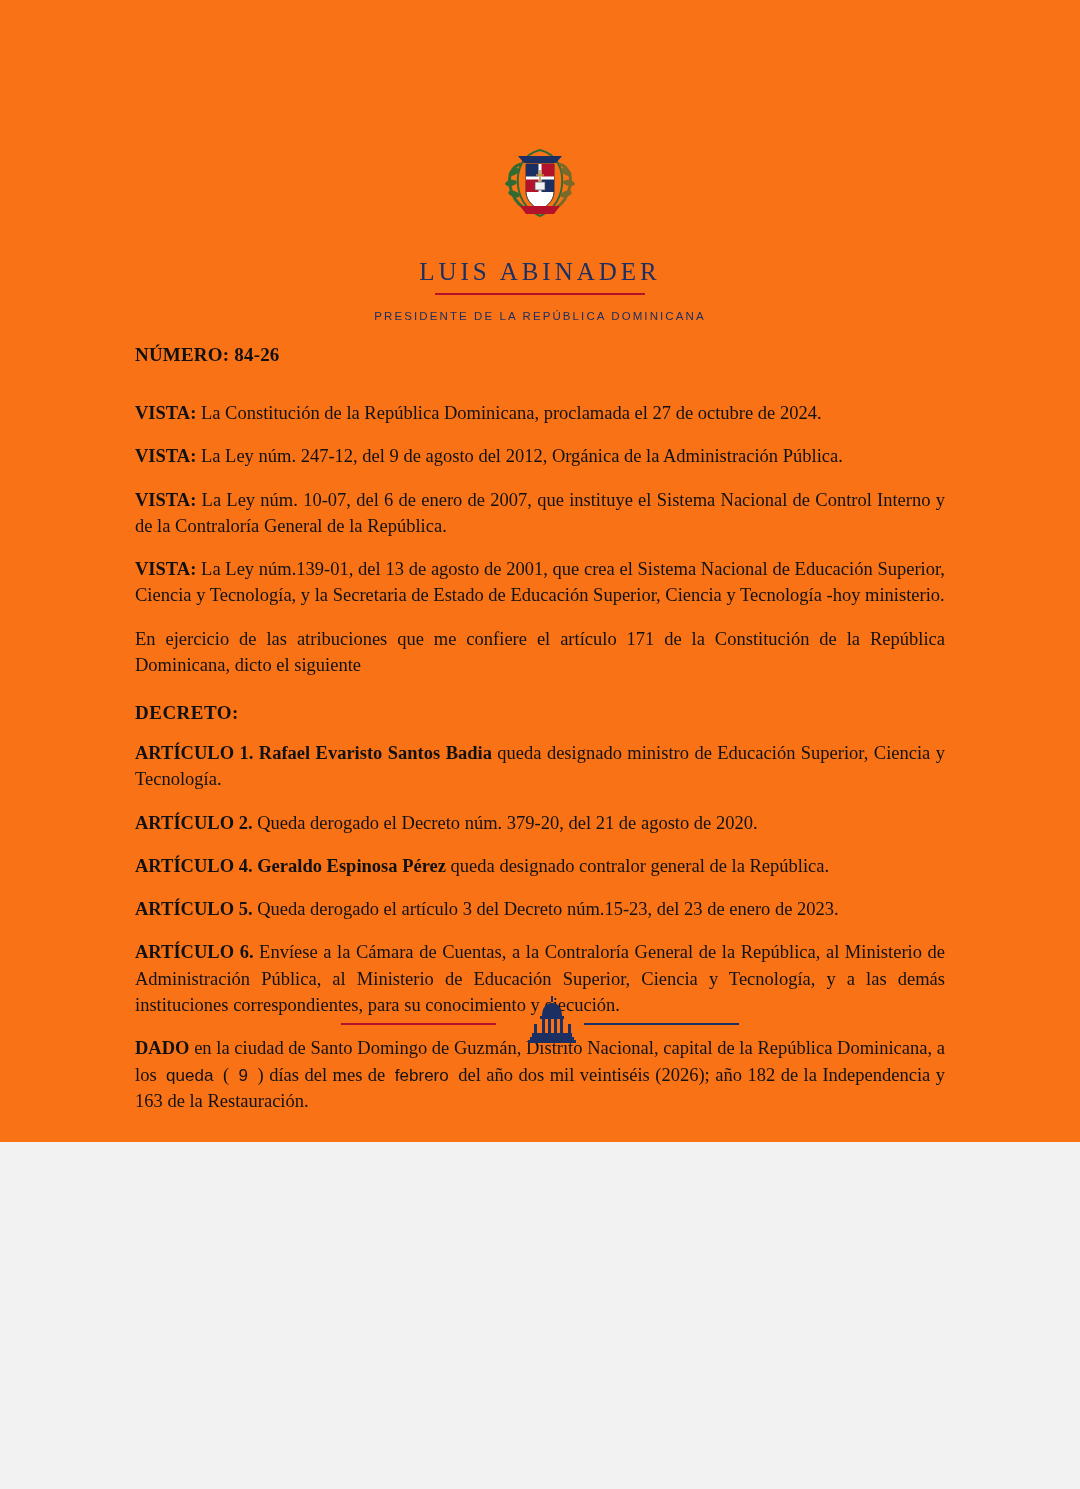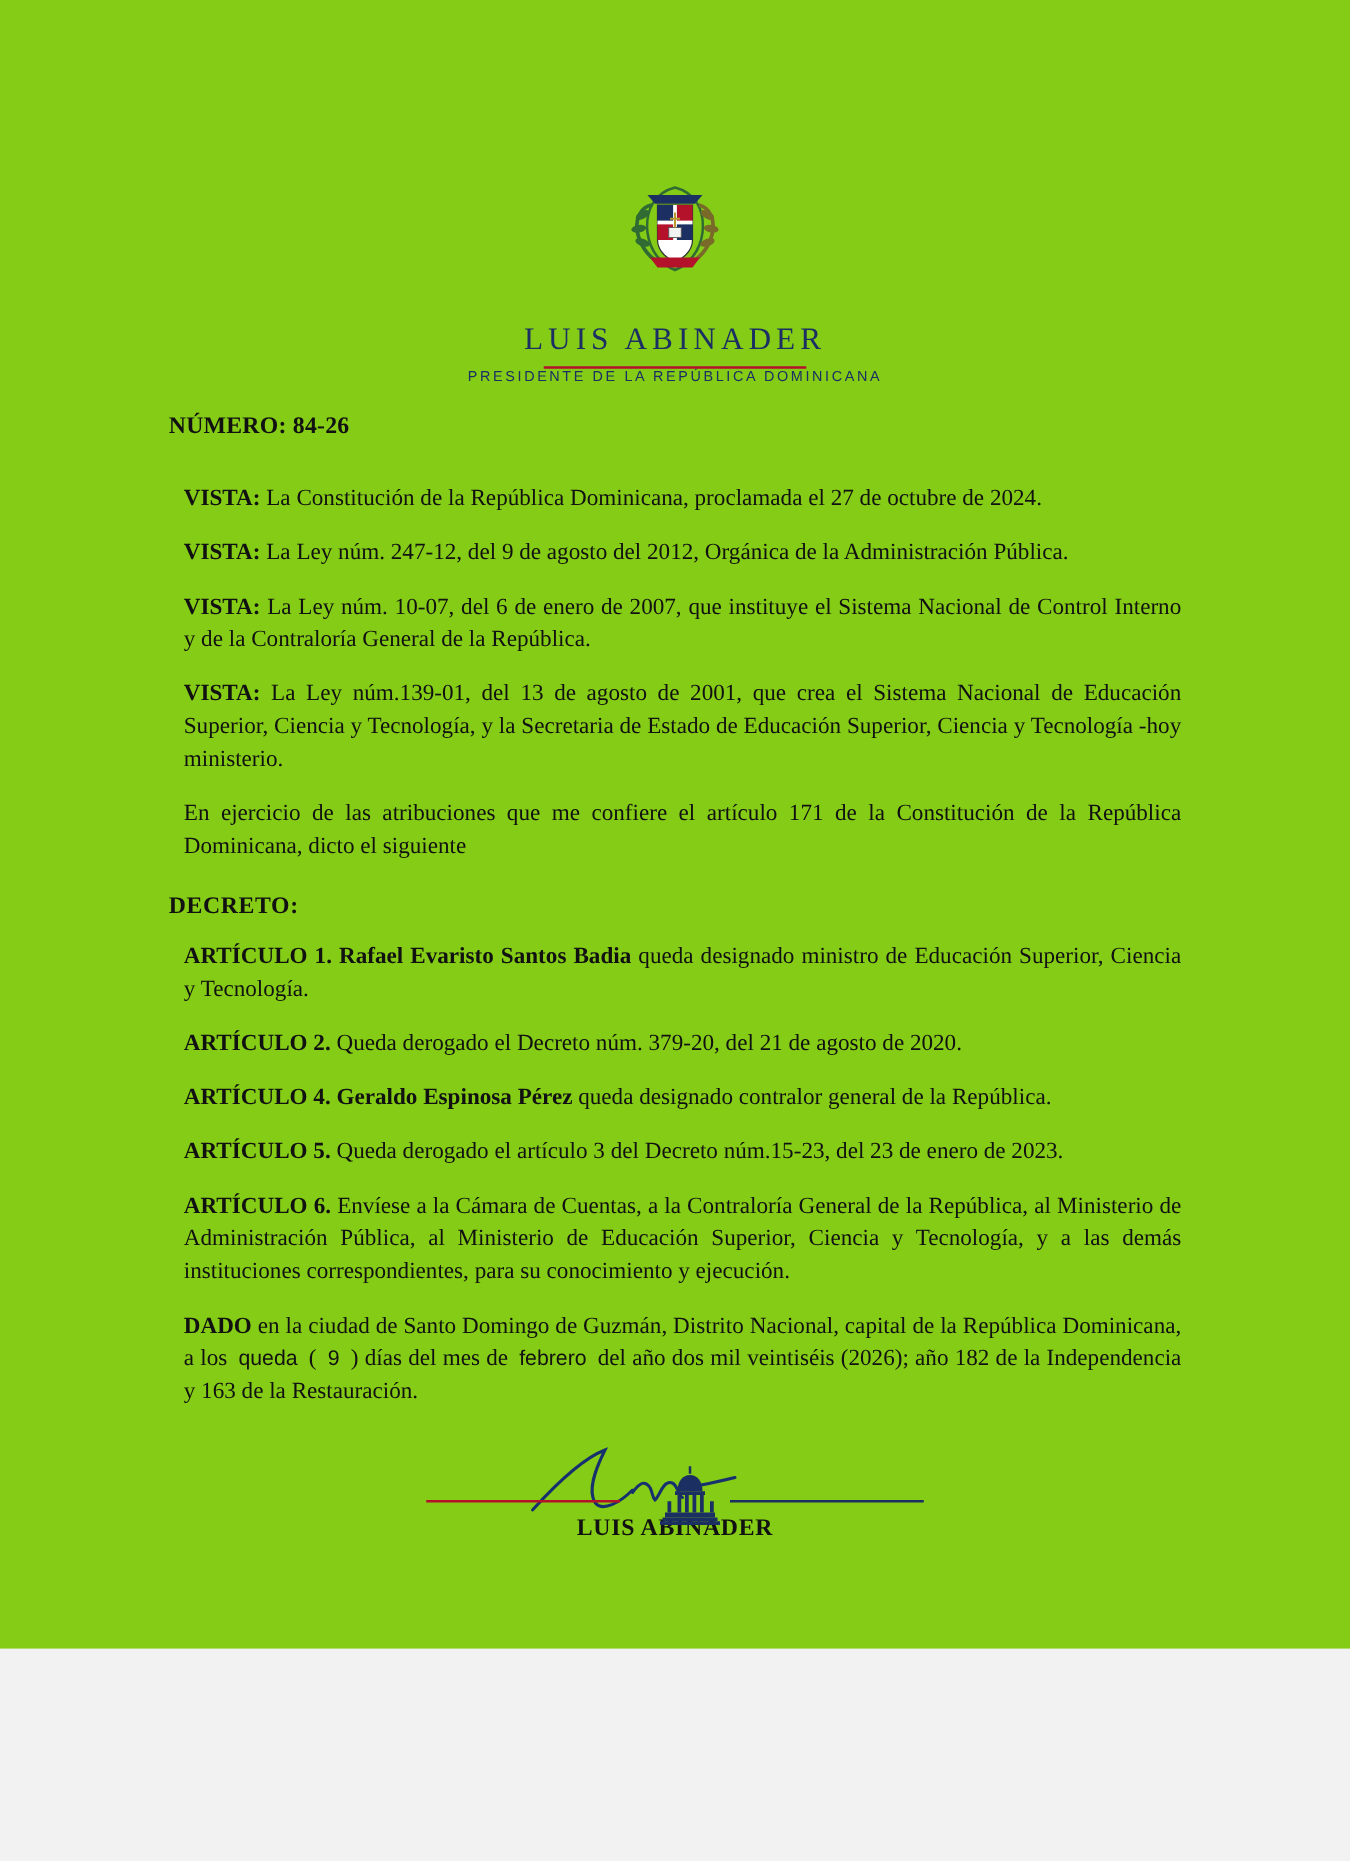--- a/index.html
+++ b/index.html
@@ -7,23 +7,23 @@
     margin: 0;
     padding: 0;
     background: #f2f2f2;
   }
   body {
     font-family: "Liberation Serif", serif;
   }
   .page {
     position: relative;
     width: 1080px;
-    height: 1319px;
-    margin: 0 auto;
-    background: #84cc16;
+    height: 1142px;
+    margin: 0 auto;
+    background: #f97316;
     overflow: hidden;
     box-sizing: border-box;
   }
   
   .header {
     text-align: center;
     padding-top: 130px;
   }
   .coat {
     width: 100px;
@@ -43,21 +43,21 @@
     margin: 7px auto 0 auto;
     width: 210px;
     height: 3px;
     position: relative;
   }
   .rule-wrap .r1 {
     position: absolute; left: 0; top: 0; width: 100%; height: 2px;
     background: #b3122a;
   }
   .pres-title {
-    margin-top: 0;
+    margin-top: 14px;
     font-family: "Liberation Sans", sans-serif;
     font-size: 11.5px;
     letter-spacing: 2.1px;
     color: #1b2f63;
   }
 
   
   .content {
     margin: 0 auto;
     width: 810px;
@@ -70,21 +70,21 @@
     margin-bottom: 34px;
     letter-spacing: .2px;
   }
   .numero .val {
     font-weight: bold;
   }
   p.par {
     font-size: 18.5px;
     line-height: 1.42;
     text-align: justify;
-    margin: 0 0 17px 12px;
+    margin: 0 0 17px 0;
   }
   p.par .lbl {
     font-weight: bold;
   }
   .decreto-head {
     font-weight: bold;
     font-size: 19px;
     margin: 24px 0 16px 0;
     letter-spacing: .5px;
   }

